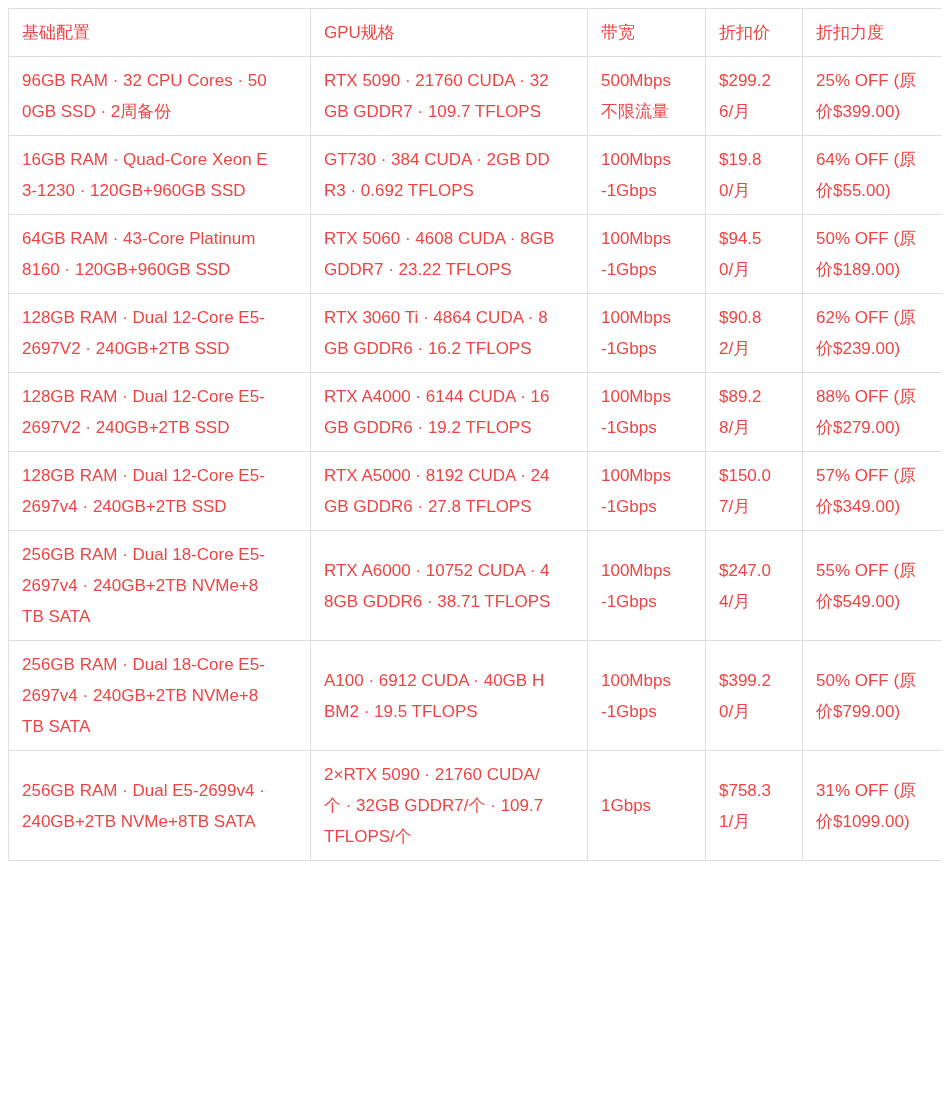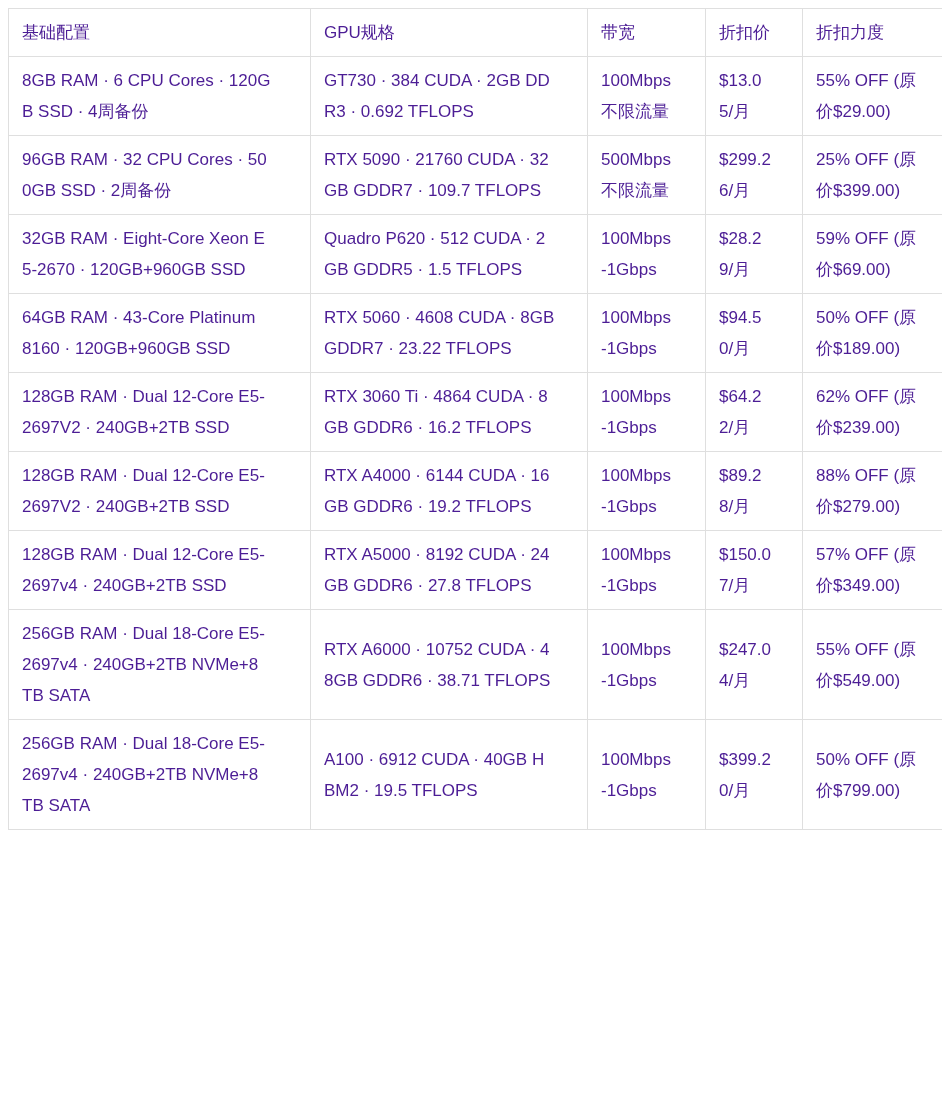--- a/index.html
+++ b/index.html
@@ -6,21 +6,21 @@
     background: #ffffff;
   }
   body {
     margin: 8px;
     font-family: "Liberation Sans", "DejaVu Sans", sans-serif;
   }
   table.pricing {
     width: 934px;
     border-collapse: collapse;
     table-layout: fixed;
-    color: #4c1d95;
+    color: #ef4444;
   }
   table.pricing th,
   table.pricing td {
     border: 1px solid #dfdfdf;
     font-size: 17px;
     font-weight: 400;
     line-height: 31px;
     text-align: left;
     vertical-align: middle;
     padding: 8px 13px;
@@ -45,59 +45,47 @@
   <thead>
     <tr>
       <th>基础配置</th>
       <th>GPU规格</th>
       <th>带宽</th>
       <th>折扣价</th>
       <th>折扣力度</th>
     </tr>
   </thead>
   <tbody>
-  <tr>
-    <td>8GB RAM · 6 CPU Cores · 120G
-B SSD · 4周备份</td>
-    <td>GT730 · 384 CUDA · 2GB DD
-R3 · 0.692 TFLOPS</td>
-    <td>100Mbps
-不限流量</td>
-    <td>$13.0
-5/月</td>
-    <td>55% OFF (原
-价$29.00)</td>
-  </tr>
 
   <tr>
     <td>96GB RAM · 32 CPU Cores · 50
 0GB SSD · 2周备份</td>
     <td>RTX 5090 · 21760 CUDA · 32
 GB GDDR7 · 109.7 TFLOPS</td>
     <td>500Mbps
 不限流量</td>
     <td>$299.2
 6/月</td>
     <td>25% OFF (原
 价$399.00)</td>
   </tr>
 
-
   <tr>
-    <td>32GB RAM · Eight-Core Xeon E
-5-2670 · 120GB+960GB SSD</td>
-    <td>Quadro P620 · 512 CUDA · 2
-GB GDDR5 · 1.5 TFLOPS</td>
+    <td>16GB RAM · Quad-Core Xeon E
+3-1230 · 120GB+960GB SSD</td>
+    <td>GT730 · 384 CUDA · 2GB DD
+R3 · 0.692 TFLOPS</td>
     <td>100Mbps
 -1Gbps</td>
-    <td>$28.2
-9/月</td>
-    <td>59% OFF (原
-价$69.00)</td>
+    <td>$19.8
+0/月</td>
+    <td>64% OFF (原
+价$55.00)</td>
   </tr>
+
 
 
   <tr>
     <td>64GB RAM · 43-Core Platinum
 8160 · 120GB+960GB SSD</td>
     <td>RTX 5060 · 4608 CUDA · 8GB
 GDDR7 · 23.22 TFLOPS</td>
     <td>100Mbps
 -1Gbps</td>
     <td>$94.5
@@ -106,21 +94,21 @@
 价$189.00)</td>
   </tr>
 
   <tr>
     <td>128GB RAM · Dual 12-Core E5-
 2697V2 · 240GB+2TB SSD</td>
     <td>RTX 3060 Ti · 4864 CUDA · 8
 GB GDDR6 · 16.2 TFLOPS</td>
     <td>100Mbps
 -1Gbps</td>
-    <td>$64.2
+    <td>$90.8
 2/月</td>
     <td>62% OFF (原
 价$239.00)</td>
   </tr>
 
   <tr>
     <td>128GB RAM · Dual 12-Core E5-
 2697V2 · 240GB+2TB SSD</td>
     <td>RTX A4000 · 6144 CUDA · 16
 GB GDDR6 · 19.2 TFLOPS</td>
@@ -166,14 +154,26 @@
     <td>A100 · 6912 CUDA · 40GB H
 BM2 · 19.5 TFLOPS</td>
     <td>100Mbps
 -1Gbps</td>
     <td>$399.2
 0/月</td>
     <td>50% OFF (原
 价$799.00)</td>
   </tr>
 
+  <tr>
+    <td>256GB RAM · Dual E5-2699v4 ·
+240GB+2TB NVMe+8TB SATA</td>
+    <td>2×RTX 5090 · 21760 CUDA/
+个 · 32GB GDDR7/个 · 109.7
+TFLOPS/个</td>
+    <td>1Gbps</td>
+    <td>$758.3
+1/月</td>
+    <td>31% OFF (原
+价$1099.00)</td>
+  </tr>
 </tbody>
 </table>
 
 </body></html>

